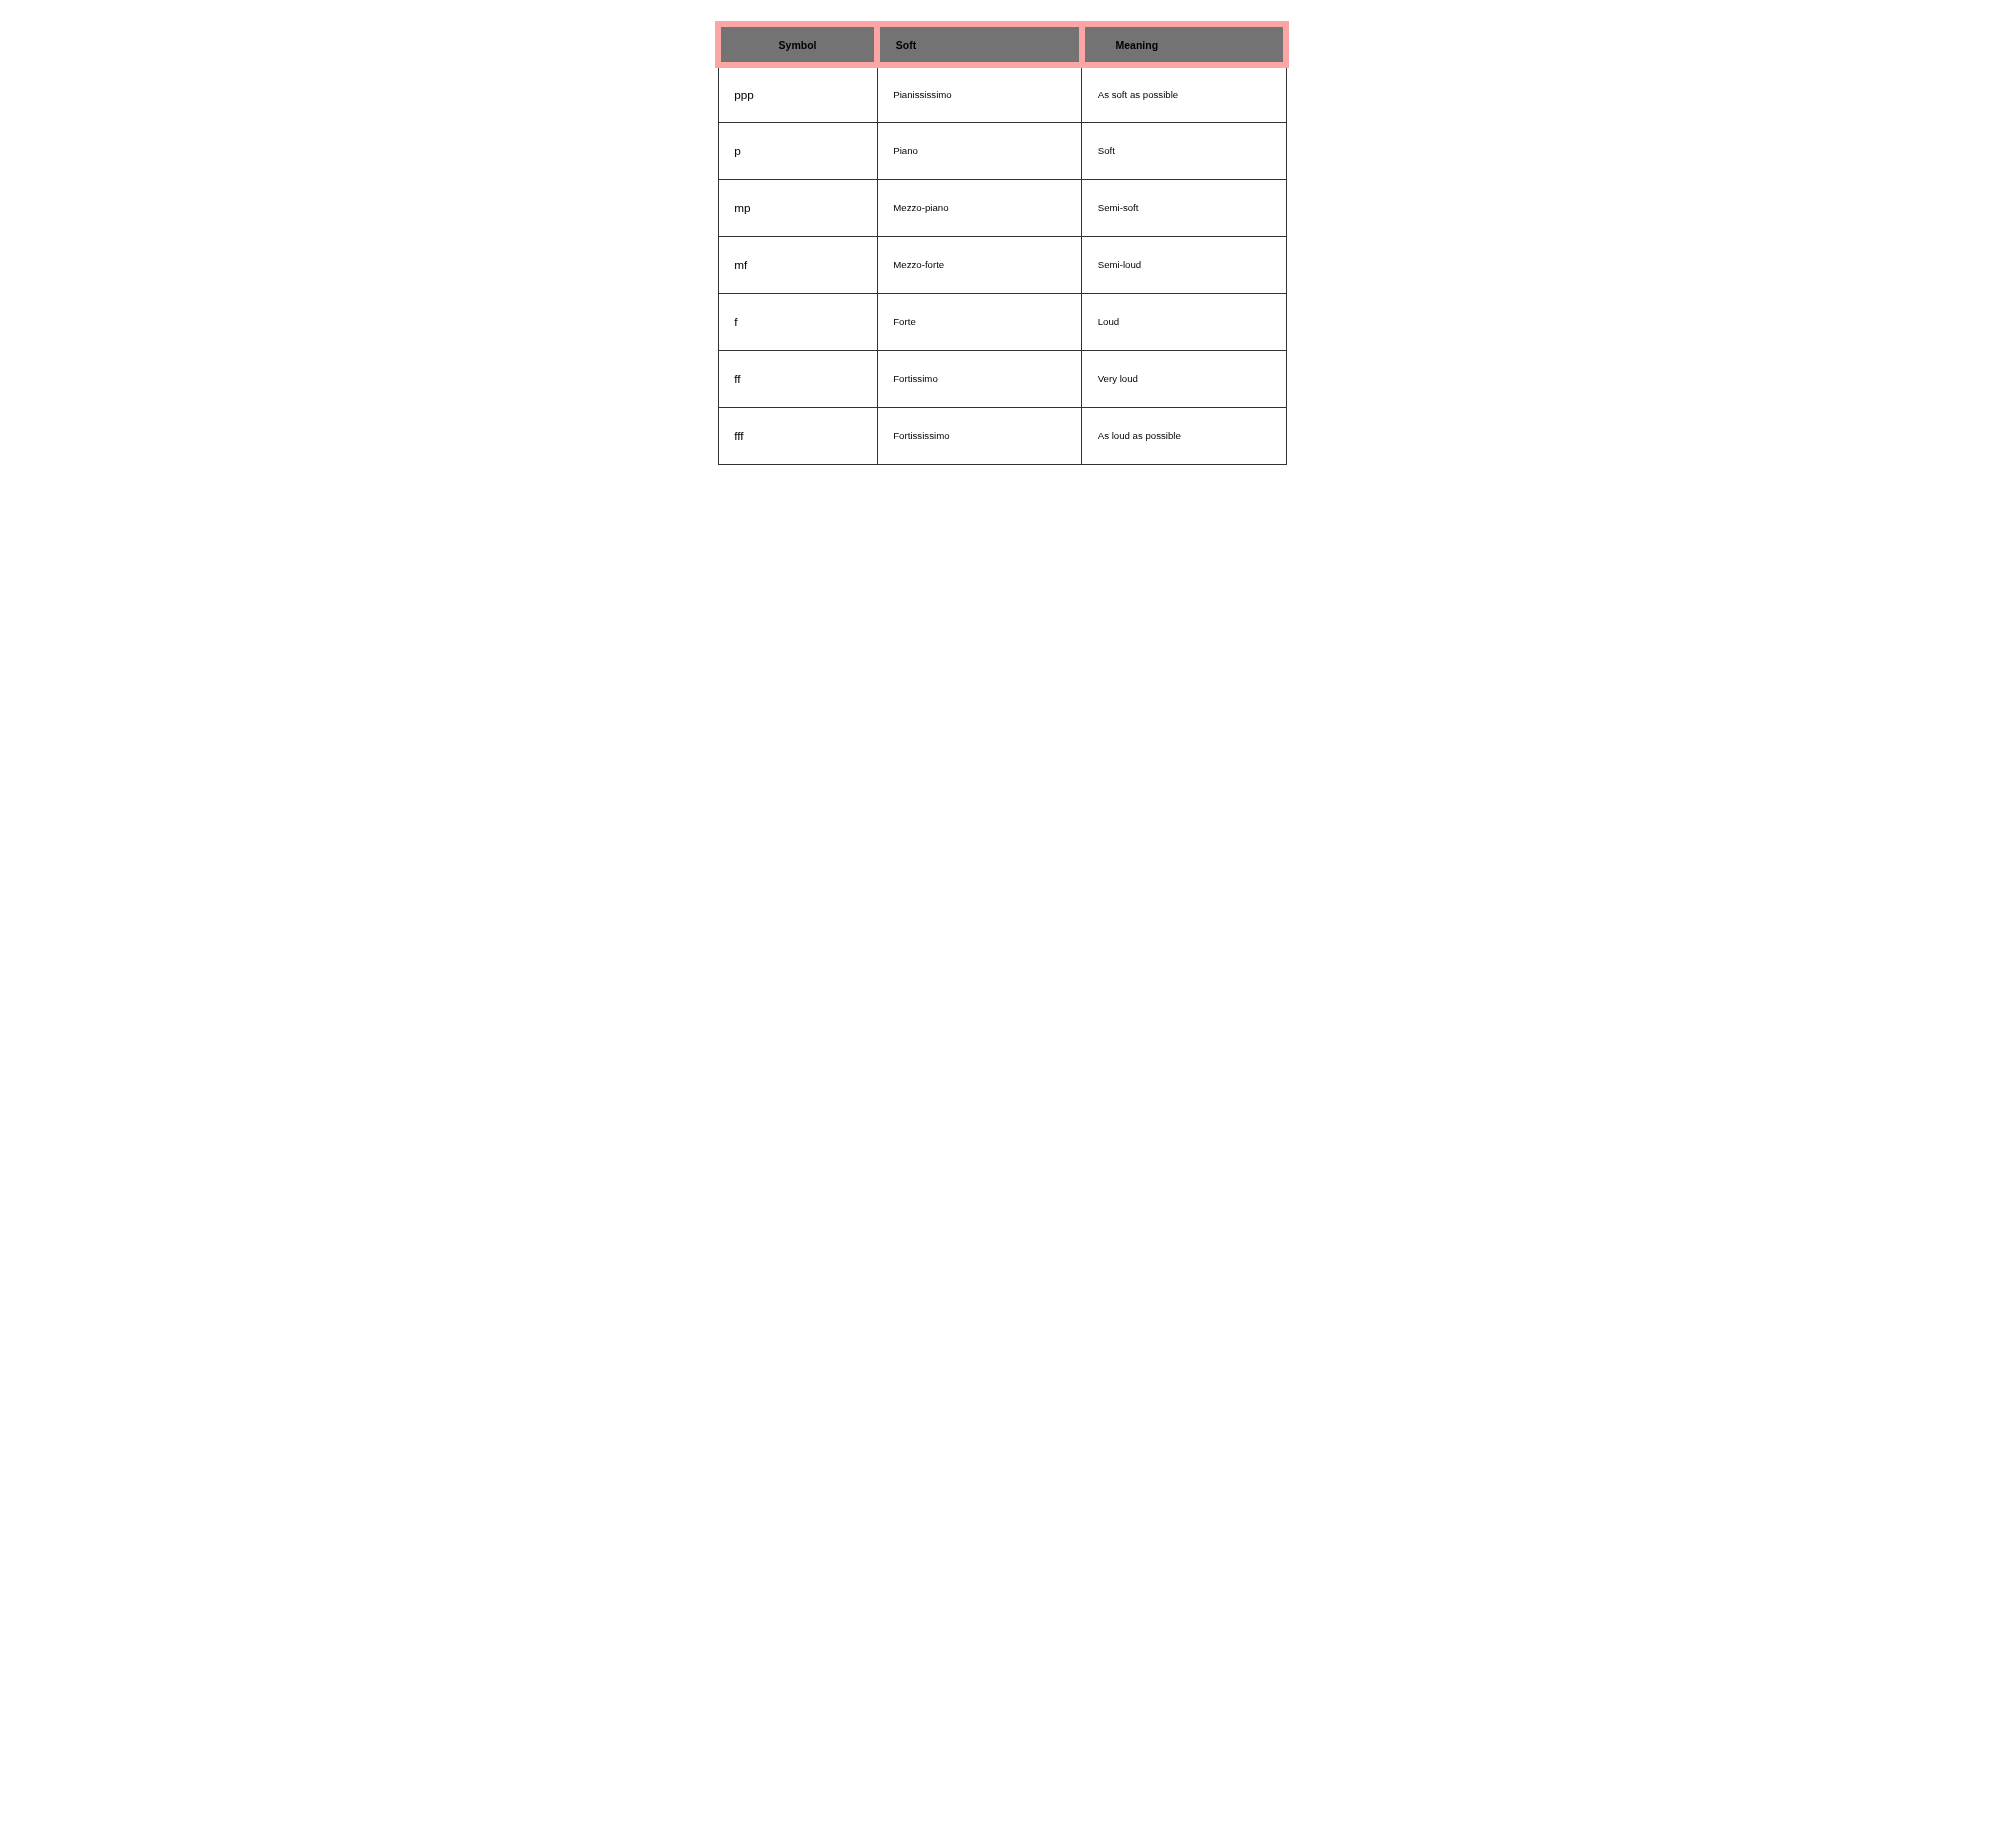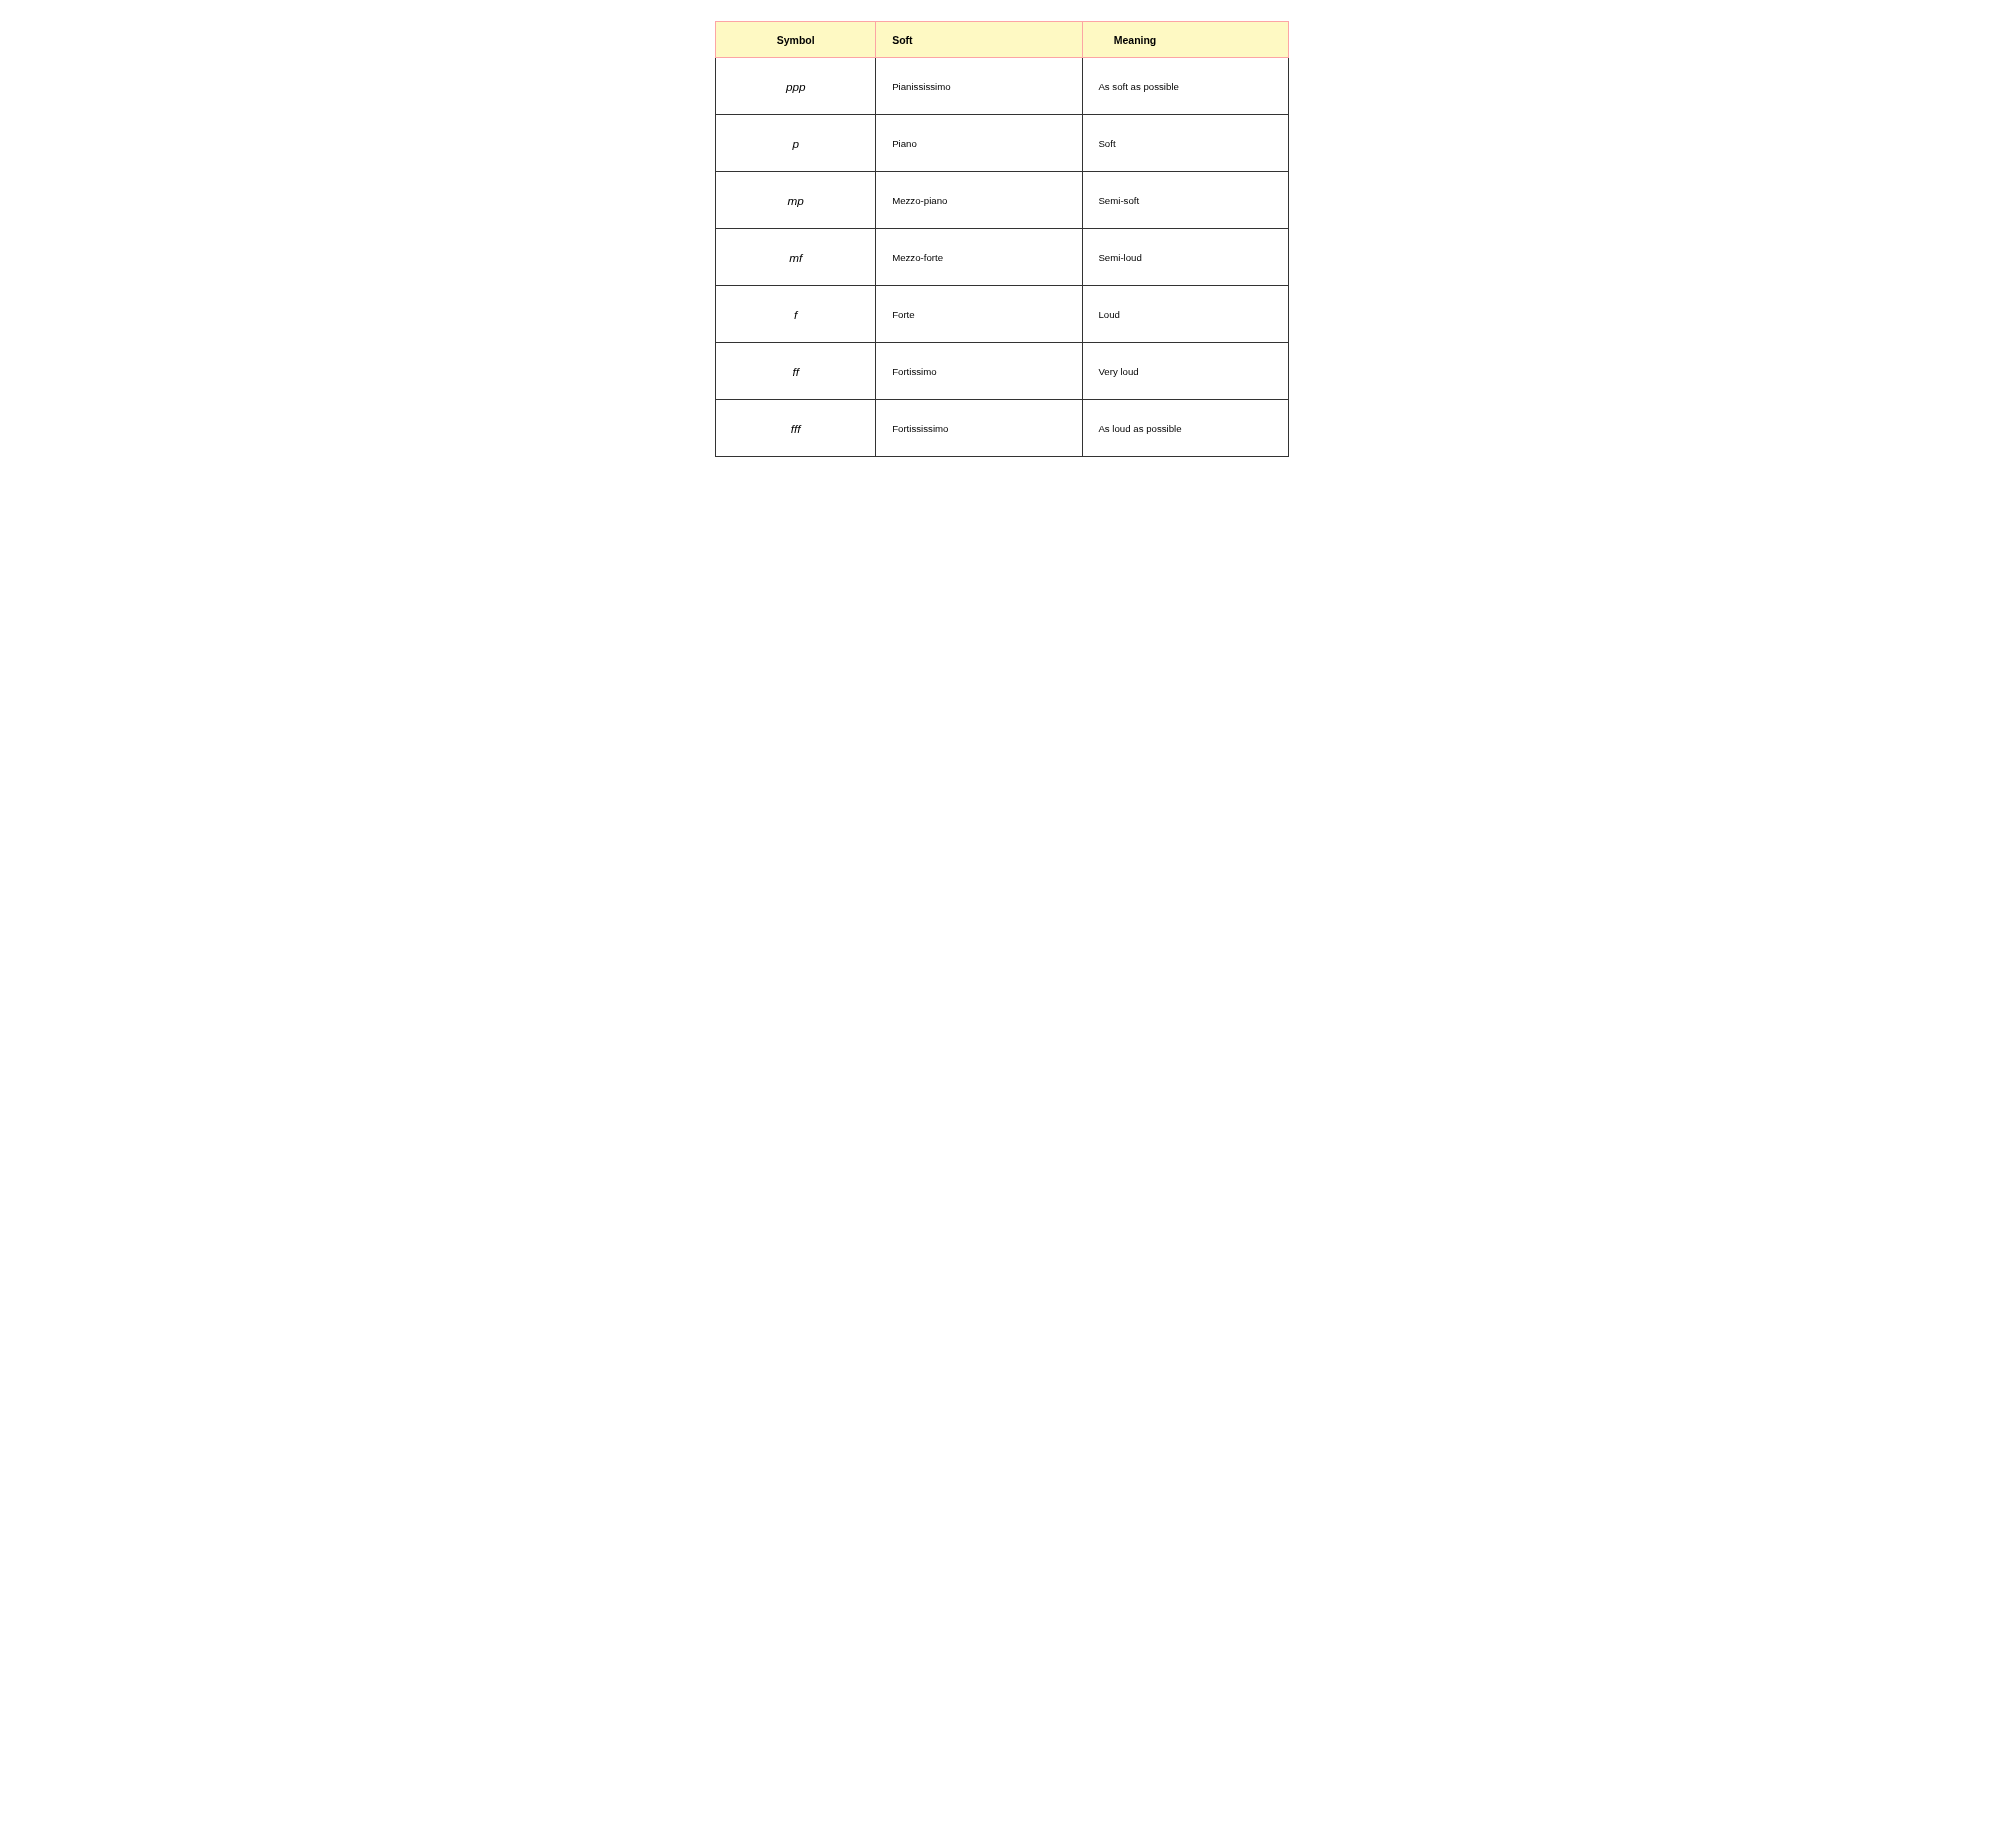--- a/index.html
+++ b/index.html
@@ -23,26 +23,26 @@
       max-width: 574px;
     }
 
     table {
       width: 100%;
       border-collapse: collapse;
       border: 1px solid #333;
     }
 
     thead tr th {
-      border: 1px solid #fca5a5;
+      border: 6px solid #fca5a5;
       padding: 11.5px 15.7px;
       text-align: left;
       font-size: 1.25rem;
       font-weight: bold;
-      background: #fef9c3;
+      background: #737373;
     }
 
     thead tr th:first-child {
       width: 28%;
       text-align: center;
     }
 
     thead tr th:nth-child(2) {
       width: 36%;
     }
@@ -53,22 +53,20 @@
     }
 
     tbody tr td {
       border: 1px solid #333;
       padding: 14.6px 15.7px;
       font-size: 1.15rem;
       vertical-align: middle;
     }
 
     tbody tr td:first-child {
-      text-align: center;
-      font-style: italic;
       font-size: 1.4rem;
     }
 
     tbody tr td:nth-child(2),
     tbody tr td:nth-child(3) {
       font-style: normal;
     }
 
     tbody tr {
       min-height: 52px;

